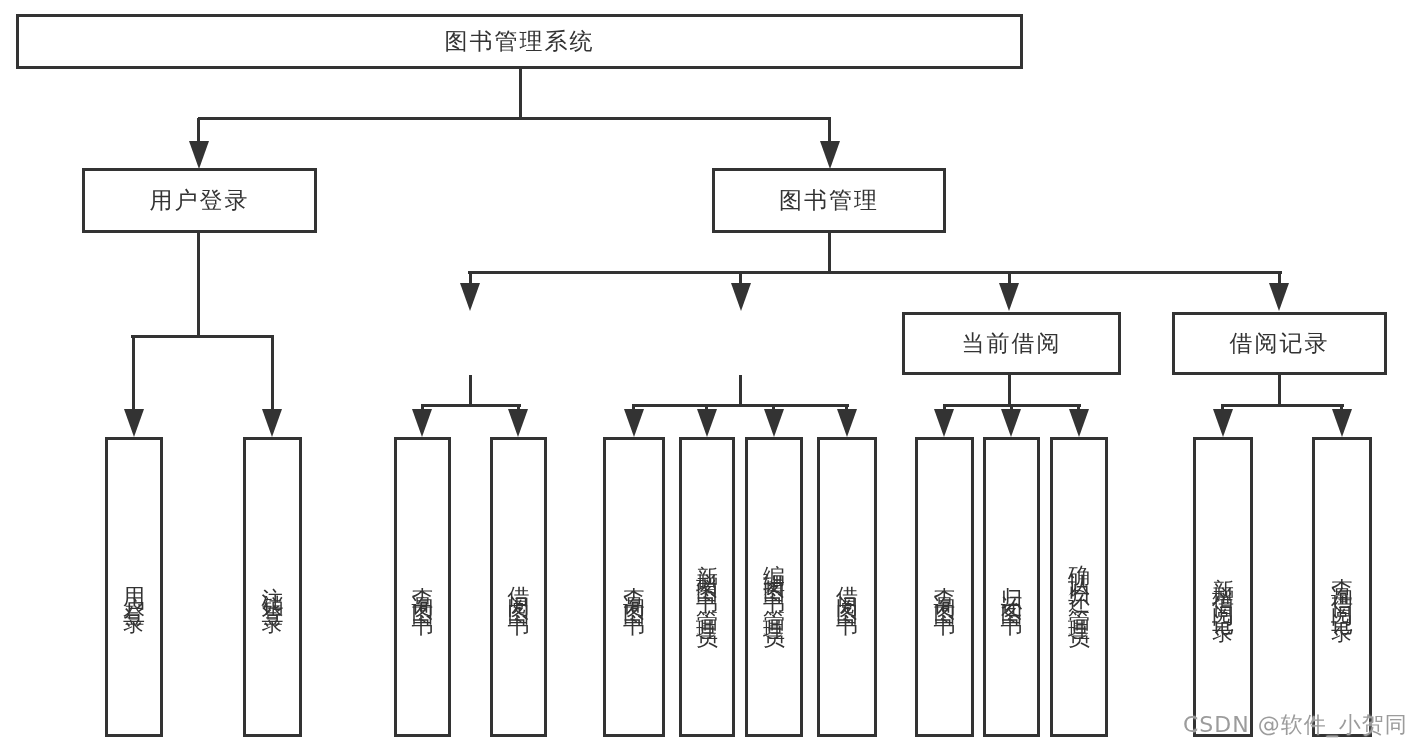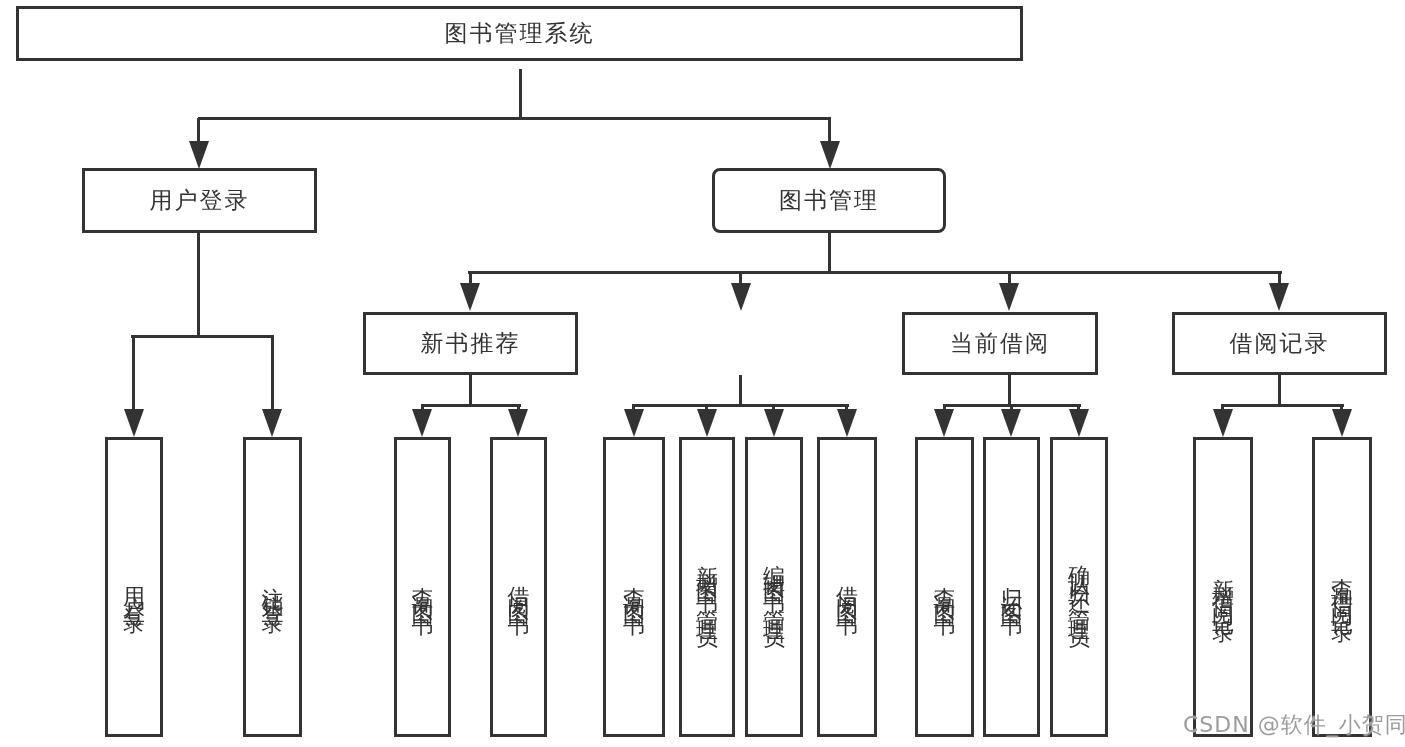--- a/index.html
+++ b/index.html
@@ -14,35 +14,35 @@
   .head{position:absolute;width:0;height:0;border-left:10px solid transparent;
         border-right:10px solid transparent;border-top:28px solid #333333;}
   .watermark{position:absolute;left:1183px;top:710px;font-size:22px;color:#9c9c9c;
              letter-spacing:1px;white-space:nowrap;z-index:5;text-shadow:0 0 2px #ffffff;}
 </style>
 </head>
 <body>
 
 <div id="canvas">
 
-  <div class="box" style="left:16px;top:6px;width:1007px;height:55px;">
+  <div class="box" style="left:16px;top:14px;width:1007px;height:55px;">
     <span class="hlabel">图书管理系统</span>
   </div>
 
   <div class="vline" style="left:519px;top:69px;width:3px;height:48px;"></div>
   <div class="hline" style="left:198px;top:117px;width:633px;height:3px;"></div>
   <div class="vline" style="left:197px;top:118px;width:3px;height:26px;"></div>
   <div class="head" style="left:189px;top:141px;"></div>
   <div class="vline" style="left:828px;top:118px;width:3px;height:26px;"></div>
   <div class="head" style="left:820px;top:141px;"></div>
 
   <div class="box" style="left:82px;top:168px;width:235px;height:65px;">
     <span class="hlabel">用户登录</span>
   </div>
-  <div class="box" style="left:712px;top:168px;width:234px;height:65px;border-radius:8px;">
+  <div class="box" style="left:712px;top:168px;width:234px;height:65px;">
     <span class="hlabel">图书管理</span>
   </div>
 
   <div class="vline" style="left:197px;top:233px;width:3px;height:104px;"></div>
   <div class="hline" style="left:131px;top:335px;width:143px;height:3px;"></div>
   <div class="vline" style="left:132px;top:338px;width:3px;height:73px;"></div>
   <div class="head" style="left:124px;top:409px;"></div>
   <div class="vline" style="left:271px;top:338px;width:3px;height:73px;"></div>
   <div class="head" style="left:262px;top:409px;"></div>
 
@@ -50,24 +50,21 @@
   <div class="hline" style="left:468px;top:271px;width:814px;height:3px;"></div>
   <div class="vline" style="left:469px;top:274px;width:3px;height:10px;"></div>
   <div class="head" style="left:460px;top:283px;"></div>
   <div class="vline" style="left:739px;top:274px;width:3px;height:10px;"></div>
   <div class="head" style="left:731px;top:283px;"></div>
   <div class="vline" style="left:1008px;top:274px;width:3px;height:10px;"></div>
   <div class="head" style="left:999px;top:283px;"></div>
   <div class="vline" style="left:1278px;top:274px;width:3px;height:10px;"></div>
   <div class="head" style="left:1269px;top:283px;"></div>
 
-  <div class="box" style="left:363px;top:312px;width:215px;height:63px;">
-    <span class="hlabel">新书推荐</span>
-  </div>
-  <div class="box" style="left:902px;top:312px;width:196px;height:63px;">
+  <div class="box" style="left:902px;top:312px;width:219px;height:63px;">
     <span class="hlabel">当前借阅</span>
   </div>
   <div class="box" style="left:1172px;top:312px;width:215px;height:63px;">
     <span class="hlabel">借阅记录</span>
   </div>
 
   <div class="vline" style="left:469px;top:375px;width:3px;height:30px;"></div>
   <div class="hline" style="left:421px;top:404px;width:100px;height:3px;"></div>
   <div class="vline" style="left:421px;top:406px;width:3px;height:6px;"></div>
   <div class="head" style="left:412px;top:409px;"></div>

